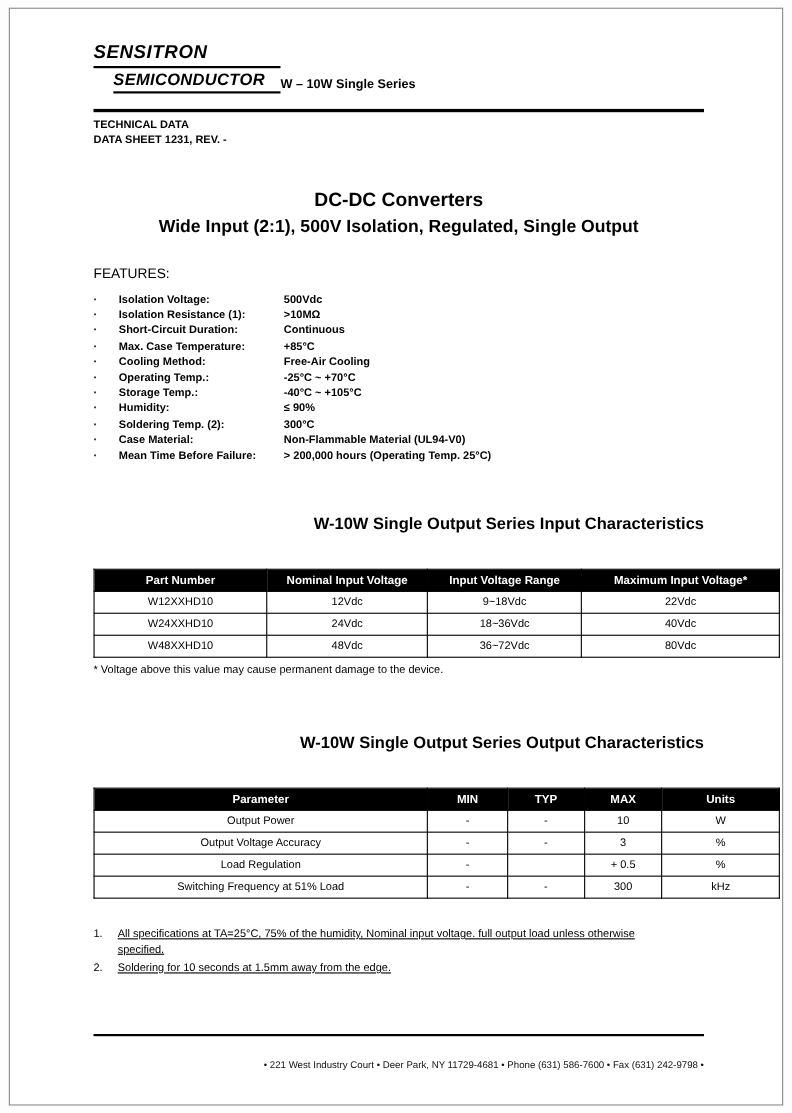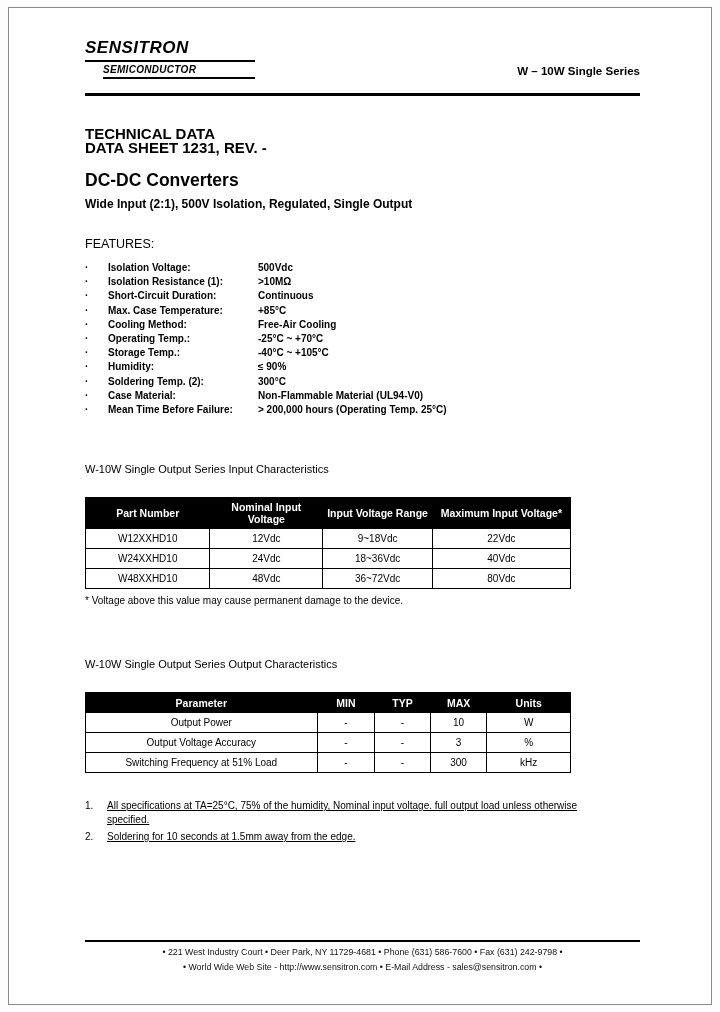--- a/index.html
+++ b/index.html
@@ -12,70 +12,70 @@
     overflow:hidden;
   }
   .page-border {
     position:absolute; left:8px; top:7px; right:8px; bottom:7px;
     border:1px solid #8a8a8a; background:#fff;
   }
   .content {
     position:absolute; left:85px; top:38px; width:555px;
   }
   
-  .doc-header { display:flex; justify-content:space-between; align-items:flex-end; }
+  .doc-header { display:flex; align-items:flex-end; }
   .brand-l1 {
     font-style:italic; font-weight:bold; font-size:17px; letter-spacing:0.5px;
     border-bottom:2px solid #000; width:170px; padding-bottom:2px;
   }
   .brand-l2 {
-    font-style:italic; font-weight:bold; font-size:10px; letter-spacing:0.3px;
+    font-style:italic; font-weight:bold; font-size:15px; letter-spacing:0.3px;
     border-bottom:2px solid #000; width:152px; margin-left:18px; padding-bottom:2px; margin-top:2px;
   }
   .series-title { font-weight:bold; font-size:11.5px; padding-bottom:2px; }
   .header-rule { border-top:3px solid #000; margin-top:14px; }
-  .techdata { margin-top:31px; font-weight:bold; font-size:15px; line-height:14px; }
-  
-  .title-block { margin-top:15px; text-align:left; }
+  .techdata { margin-top:5px; font-weight:bold; font-size:10px; line-height:14px; }
+  
+  .title-block { margin-top:36px; text-align:center; }
   .title-main { font-weight:bold; font-size:17.5px; }
-  .title-sub { font-weight:bold; font-size:12px; margin-top:6px; }
+  .title-sub { font-weight:bold; font-size:16px; margin-top:6px; }
   
   .features-heading { margin-top:26px; font-weight:normal; font-size:12.5px; }
   .features-list { margin-top:10px; }
   .feature-item { display:flex; font-weight:bold; font-size:10px; line-height:14.2px; }
   .f-bullet { width:23px; }
   .f-label { width:150px; }
   .f-value { flex:1; }
   
-  .section-heading { font-weight:normal; font-size:11px; }
+  .section-heading { font-weight:bold; font-size:15px;text-align:right; }
   .input-heading { margin-top:46px; }
   .output-heading { margin-top:52px; }
   
-  table { border-collapse:collapse; width:486px; font-size:10px; margin-top:22px; }
+  table { border-collapse:collapse; width:624px; font-size:10px; margin-top:32px; }
   th, td { border:1px solid #000; text-align:center; padding:3px 2px; height:20px; }
   thead th { background:#000; color:#fff; font-weight:bold; font-size:10.5px; }
   .input-table col.c0 { width:140px; }
   .input-table col.c1 { width:130px; }
   .input-table col.c2 { width:125px; }
   .input-table col.c3 { width:160px; }
   .output-table col.c0 { width:270px; }
   .output-table col.c1 { width:65px; }
   .output-table col.c2 { width:62px; }
   .output-table col.c3 { width:63px; }
   .output-table col.c4 { width:95px; }
   .footnote { margin-top:6px; font-size:10px; }
   
   .notes { margin-top:26px; font-size:10px; }
   .note-item { display:flex; line-height:13.5px; margin-bottom:4px; }
   .note-num { width:22px; }
   .note-text { flex:1; padding-right:40px;text-decoration:underline; }
   
   .footer { position:absolute; left:85px; top:940px; width:555px; }
   .footer-rule { border-top:2px solid #000; }
-  .footer-line { text-align:center; font-size:8.8px; margin-top:5px; color:#111; }
+  .footer-line { text-align:right; font-size:8.8px; margin-top:21px; color:#111; }
 </style>
 </head>
 <body>
 
 <div class="page-border"></div>
 
 <div class="content">
 
   <div class="doc-header">
     <div>
@@ -221,20 +221,27 @@
         <td>W</td>
       </tr>
       <tr>
         <td>Output Voltage Accuracy</td>
         <td>-</td>
         <td>-</td>
         <td>3</td>
         <td>%</td>
       </tr>
       <tr>
+        <td>Load Regulation</td>
+        <td>-</td>
+        <td></td>
+        <td>+ 0.5</td>
+        <td>%</td>
+      </tr>
+      <tr>
         <td>Switching Frequency at 51% Load</td>
         <td>-</td>
         <td>-</td>
         <td>300</td>
         <td>kHz</td>
       </tr>
     </tbody>
   </table>
 
   <div class="notes">
@@ -246,14 +253,13 @@
       <span class="note-num">2.</span>
       <span class="note-text">Soldering for 10 seconds at 1.5mm away from the edge.</span>
     </div>
   </div>
 
 </div>
 
 <div class="footer">
   <div class="footer-rule"></div>
   <div class="footer-line">• 221 West Industry Court • Deer Park, NY 11729-4681 • Phone (631) 586-7600 • Fax (631) 242-9798 •</div>
-  <div class="footer-line">• World Wide Web Site - http://www.sensitron.com • E-Mail Address - sales@sensitron.com •</div>
 </div>
 
 </body></html>

